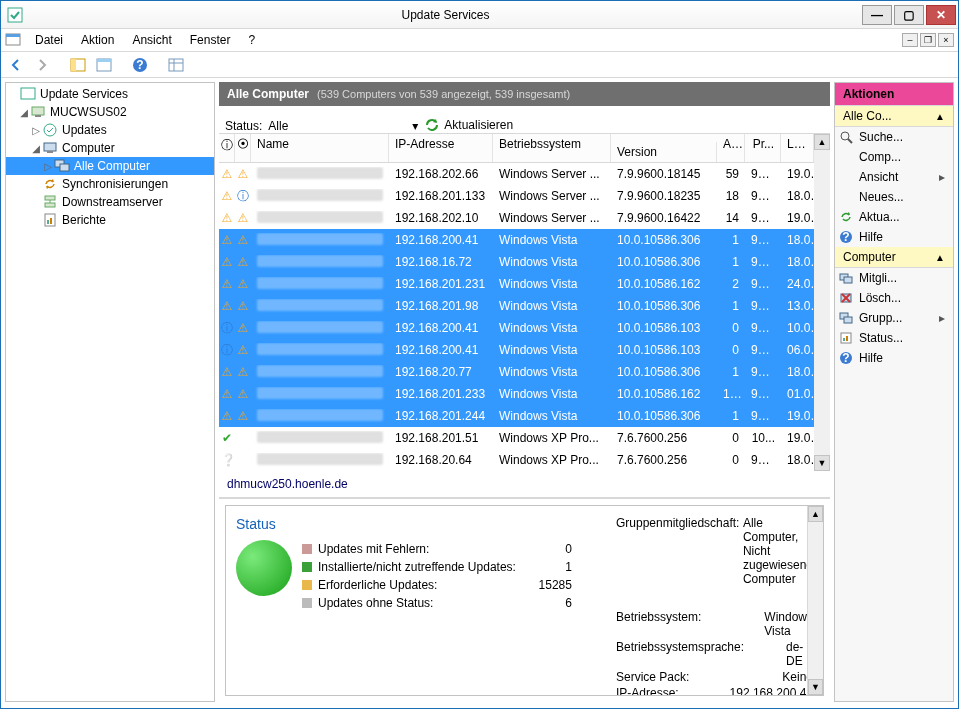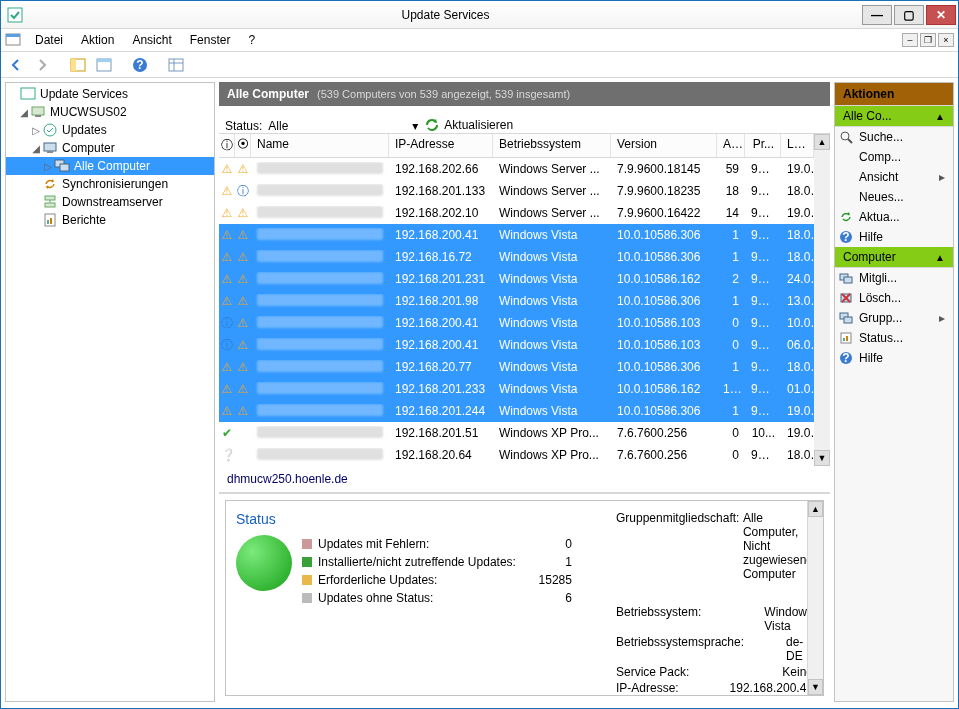--- a/index.html
+++ b/index.html
@@ -33,21 +33,21 @@
 .center-hdr { height:24px; background:#6f6f6f; color:#fff; display:flex; align-items:center; padding:0 8px; }
 .center-hdr .sub { color:#d8d8d8; margin-left:8px; font-size:11px; }
 .statusbar { height:28px; display:flex; align-items:flex-end; padding:0 6px; gap:6px; border-bottom:1px solid #d8d8d8; }
 .statusbar select, .statusbar .dd { border:none; font-size:12px; }
 .statusbar .dd { display:flex; align-items:center; gap:4px; min-width:150px;}
 .refresh { display:flex; align-items:center; gap:4px; color:#000; }
 .table { width:100%; }
 .thead { display:flex; border-bottom:1px solid #d8d8d8; background:#fcfcfc; }
 .th { padding:3px 6px; border-right:1px solid #e4e4e4; white-space:nowrap; overflow:hidden; text-overflow:ellipsis; }
 .th.s1{width:16px;padding:3px 2px;} .th.s2{width:16px;padding:3px 2px;}
-.th.name{width:138px;} .th.ip{width:104px;} .th.os{width:118px;} .th.ver{width:106px;}
+.th.name{width:138px;} .th.ip{width:104px;} .th.os{width:118px;} .th.ver{width:106px;margin-top:8px;}
 .th.a{width:28px;text-align:right;} .th.pr{width:36px;text-align:right;} .th.date{flex:1;}
 .th.scroll{width:16px;}
 .tbody {}
 .tr { display:flex; height:22px; align-items:center; }
 .td { padding:0 6px; white-space:nowrap; overflow:hidden; text-overflow:ellipsis; }
 .td.s1,.td.s2{width:16px; padding:0 2px; text-align:center;}
 .td.name{width:138px;} .td.ip{width:104px;} .td.os{width:118px;} .td.ver{width:106px;}
 .td.a{width:28px;text-align:right;} .td.pr{width:36px;text-align:right;} .td.date{flex:1;}
 .tr.sel { background:#3399ff; color:#fff; }
 .tr.sel .td.name .blur { background:rgba(255,255,255,0.3); }
@@ -66,22 +66,22 @@
 .legend { }
 .legend-row { display:flex; align-items:center; gap:6px; height:18px;}
 .sq { width:10px; height:10px; }
 .legend-num { width:40px; text-align:right; }
 .details-right { position:absolute; top:10px; left:390px; right:10px; }
 .kv { display:flex; margin-bottom:2px; }
 .kv .k{ width:170px; } .kv .v{ flex:1; }
 .details-scroll { position:absolute; right:0; top:0; bottom:0; width:16px; background:#f0f0f0; border-left:1px solid #d8d8d8; }
 
 .actions { width:120px; margin:4px 4px 4px 0; border:1px solid #c3c3c3; background:#f7f7f7; display:flex; flex-direction:column; }
-.actions-hdr { background:#a16207; padding:4px 8px; font-weight:bold; border-bottom:1px solid #d8d8d8; }
-.actions-sub { background:#84cc16; padding:3px 8px; display:flex; justify-content:space-between; align-items:center; border-bottom:1px solid #d8d8d8;}
+.actions-hdr { background:#ec4899; padding:4px 8px; font-weight:bold; border-bottom:1px solid #d8d8d8; }
+.actions-sub { background:#fef9c3; padding:3px 8px; display:flex; justify-content:space-between; align-items:center; border-bottom:1px solid #d8d8d8;}
 .actions-item { padding:3px 8px 3px 24px; position:relative; white-space:nowrap; overflow:hidden; text-overflow:ellipsis;}
 .actions-item .aicon{ position:absolute; left:4px; top:3px; width:14px; height:14px; }
 .caret-up { font-size:10px;}
 .arrow-r::after{content:"▸"; float:right; color:#555;}
 .sb-btn { height:16px; background:#e0e0e0; border:1px solid #c3c3c3; font-size:9px; text-align:center; line-height:14px;}
 .tvwrap{position:relative;}
 .tvscroll{position:absolute; right:0; top:0; bottom:0; width:16px; background:#f0f0f0; display:flex; flex-direction:column;}
 .tvscroll .thumb{flex:1;}
 </style>
 </head>

